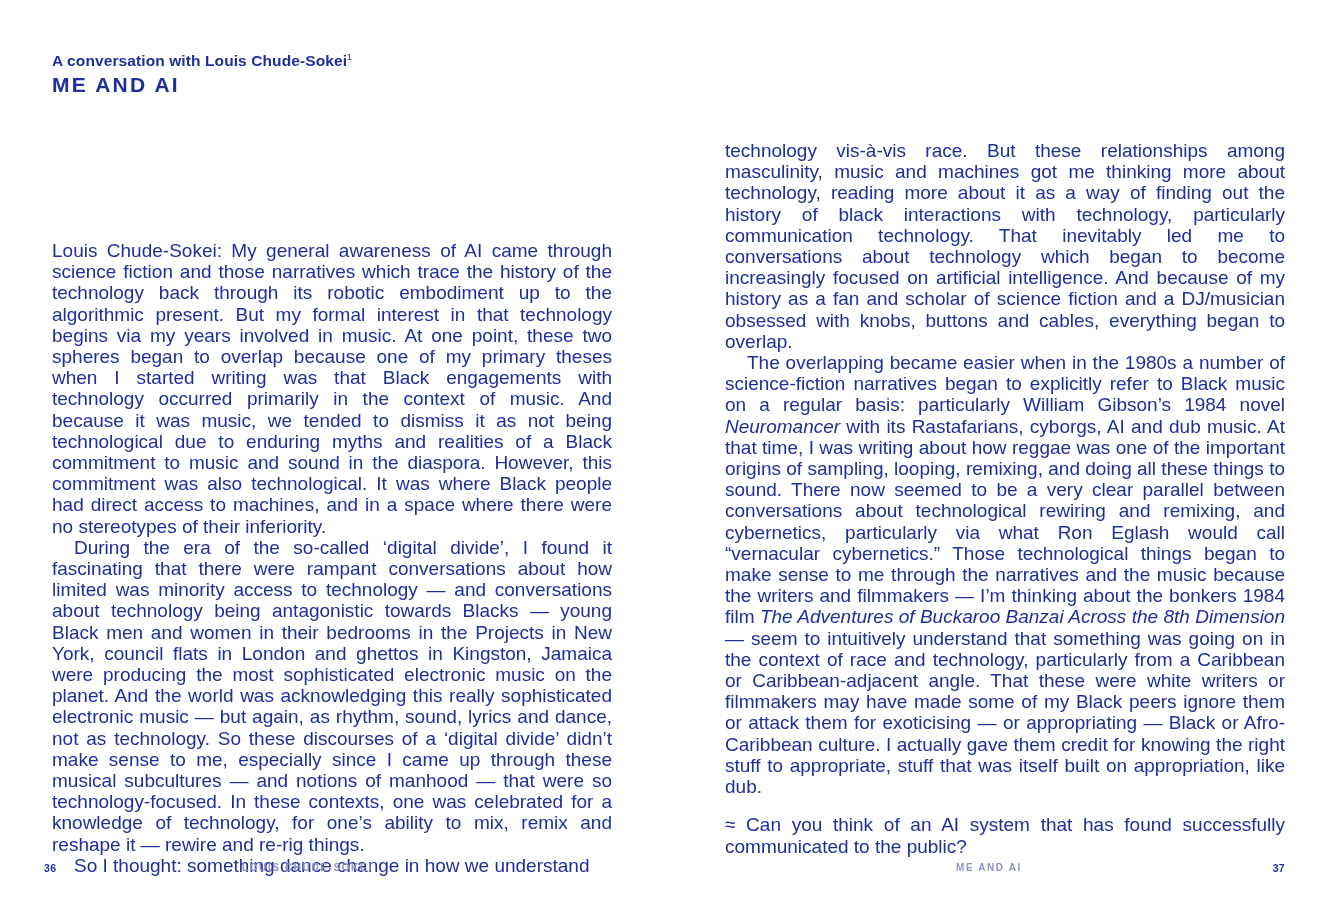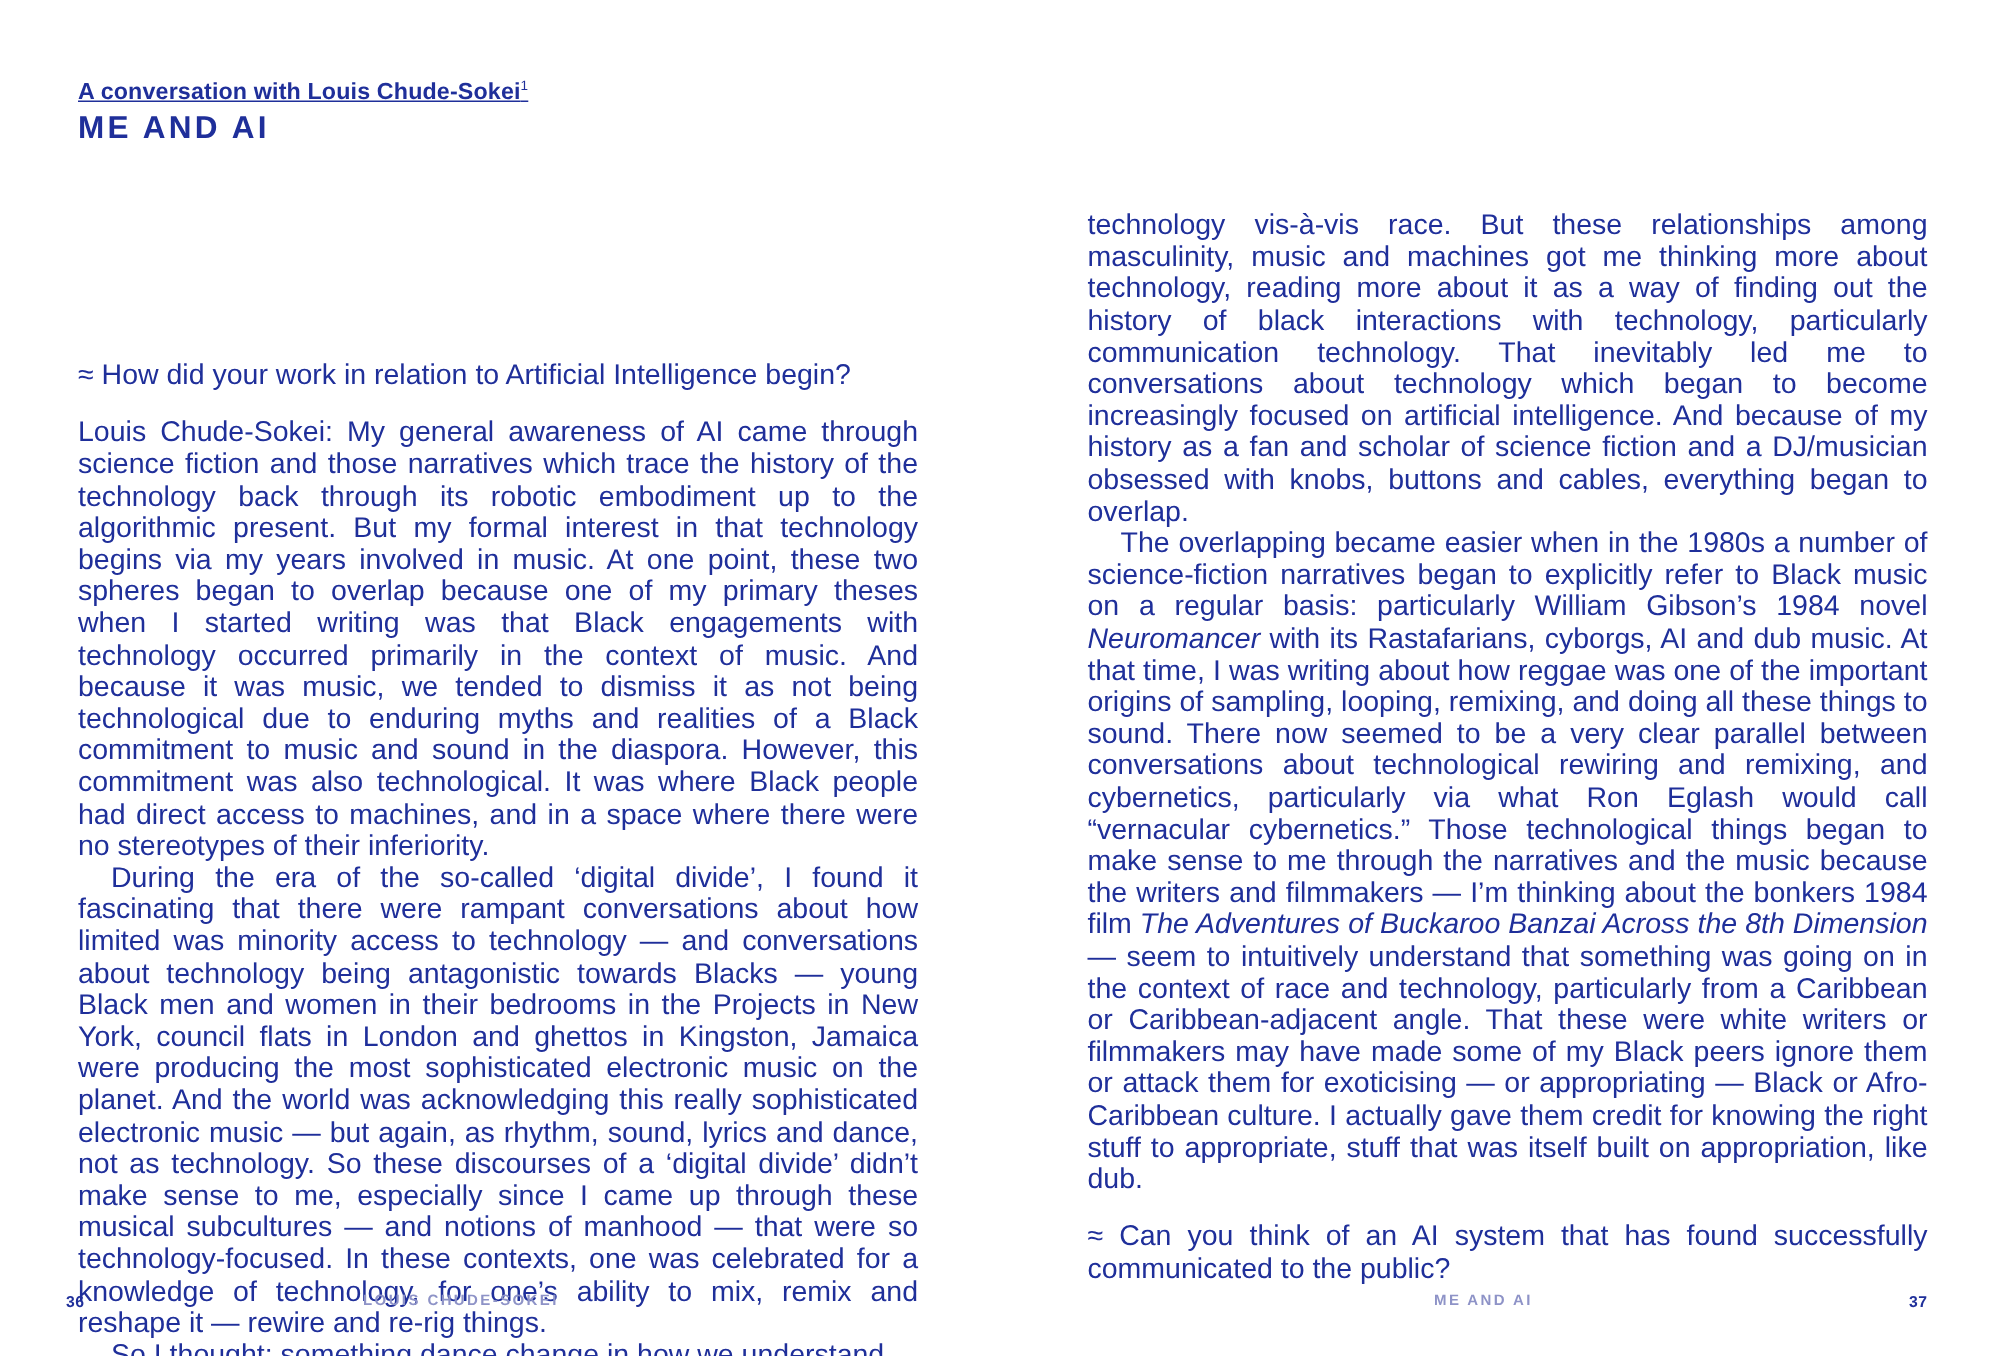--- a/index.html
+++ b/index.html
@@ -24,21 +24,20 @@
     left: 52px;
     top: 52px;
     width: 560px;
   }
   .header-kicker {
     font-size: 15.5px;
     font-weight: bold;
     color: #1f2f9a;
     letter-spacing: 0.1px;
     line-height: 1.2;
-    text-decoration: underline;
   }
   .header-kicker sup {
     font-size: 9px;
     vertical-align: super;
     font-weight: normal;
   }
   .header-title {
     font-size: 21px;
     font-weight: bold;
     color: #1f2f9a;
@@ -105,21 +104,20 @@
 <body>
 
 <div class="page">
 
   <div class="header">
     <div class="header-kicker"><span>A conversation with Louis Chude-Sokei</span><sup>1</sup></div>
     <div class="header-title">ME AND AI</div>
   </div>
 
   <div class="col left">
-    <p class="q">≈  How did your work in relation to Artificial Intelligence begin?</p>
     <p><span class="speaker">Louis Chude-Sokei:</span><span> My general awareness of AI came through science fiction and those narratives which trace the history of the technology back through its robotic embodiment up to the algorithmic present. But my formal interest in that technology begins via my years involved in music. At one point, these two spheres began to overlap because one of my primary theses when I started writing was that Black engagements with technology occurred primarily in the context of music. And because it was music, we tended to dismiss it as not being technological due to enduring myths and realities of a Black commitment to music and sound in the diaspora. However, this commitment was also technological. It was where Black people had direct access to machines, and in a space where there were no stereotypes of their inferiority.</span></p>
     <p class="indent">During the era of the so-called ‘digital divide’, I found it fascinating that there were rampant conversations about how limited was minority access to technology — and conversations about technology being antagonistic towards Blacks — young Black men and women in their bedrooms in the Projects in New York, council flats in London and ghettos in Kingston, Jamaica were producing the most sophisticated electronic music on the planet. And the world was acknowledging this really sophisticated electronic music — but again, as rhythm, sound, lyrics and dance, not as technology. So these discourses of a ‘digital divide’ didn’t make sense to me, especially since I came up through these musical subcultures — and notions of manhood — that were so technology-focused. In these contexts, one was celebrated for a knowledge of technology, for one’s ability to mix, remix and reshape it — rewire and re-rig things.</p>
     <p class="indent">So I thought: something dance change in how we understand</p>
   </div>
 
   <div class="col right">
     <p>technology vis-à-vis race. But these relationships among masculinity, music and machines got me thinking more about technology, reading more about it as a way of finding out the history of black interactions with technology, particularly communication technology. That inevitably led me to conversations about technology which began to become increasingly focused on artificial intelligence. And because of my history as a fan and scholar of science fiction and a DJ/musician obsessed with knobs, buttons and cables, everything began to overlap.</p>
     <p class="indent"><span>The overlapping became easier when in the 1980s a number of science-fiction narratives began to explicitly refer to Black music on a regular basis: particularly William Gibson’s 1984 novel </span><em>Neuromancer</em><span> with its Rastafarians, cyborgs, AI and dub music. At that time, I was writing about how reggae was one of the important origins of sampling, looping, remixing, and doing all these things to sound. There now seemed to be a very clear parallel between conversations about technological rewiring and remixing, and cybernetics, particularly via what Ron Eglash would call “vernacular cybernetics.” Those technological things began to make sense to me through the narratives and the music because the writers and filmmakers — I’m thinking about the bonkers 1984 film </span><em>The Adventures of Buckaroo Banzai Across the 8th Dimension</em><span> — seem to intuitively understand that something was going on in the context of race and technology, particularly from a Caribbean or Caribbean-adjacent angle. That these were white writers or filmmakers may have made some of my Black peers ignore them or attack them for exoticising — or appropriating — Black or Afro-Caribbean culture. I actually gave them credit for knowing the right stuff to appropriate, stuff that was itself built on appropriation, like dub.</span></p>
     <p class="q gap-before">≈  Can you think of an AI system that has found successfully communicated to the public?</p>
   </div>

